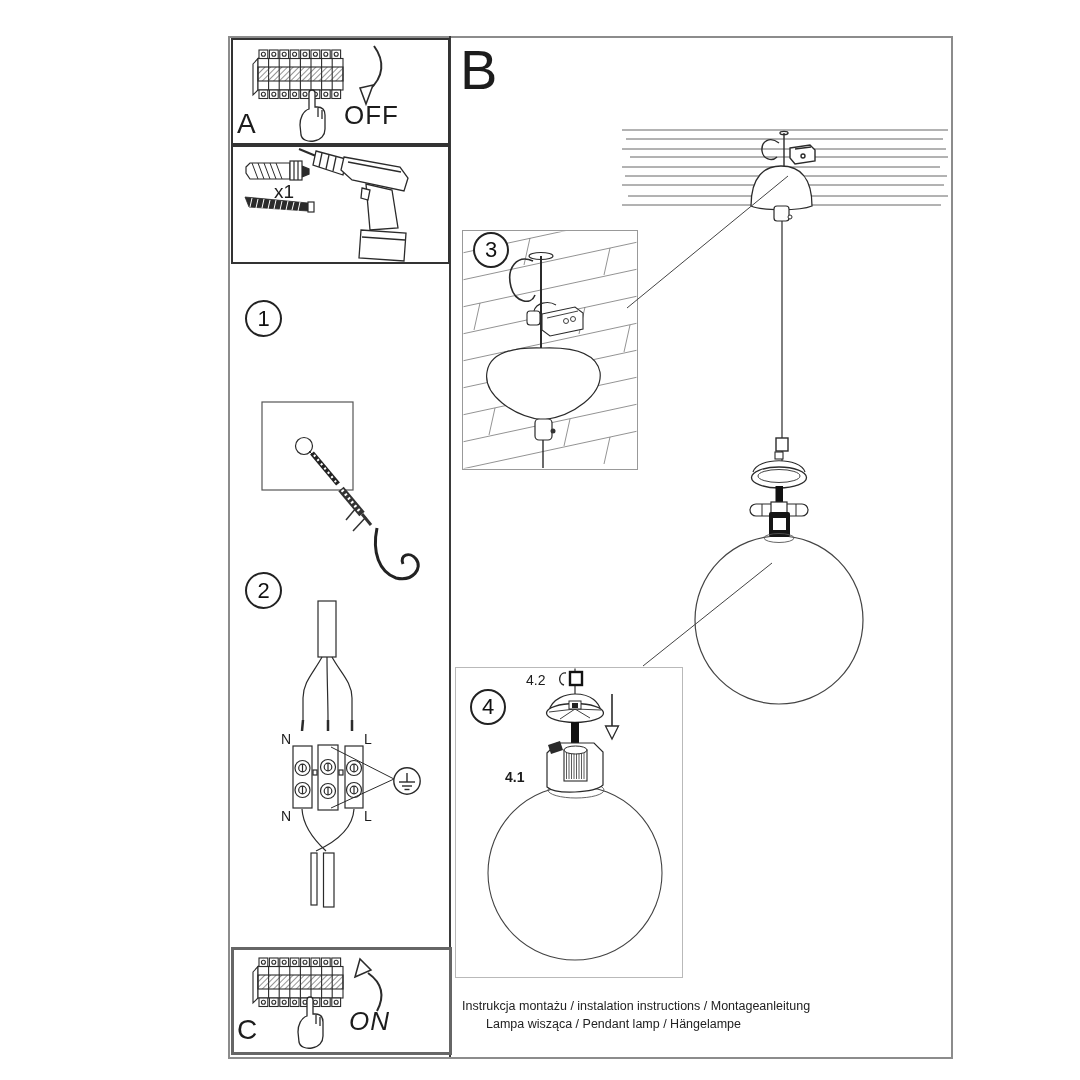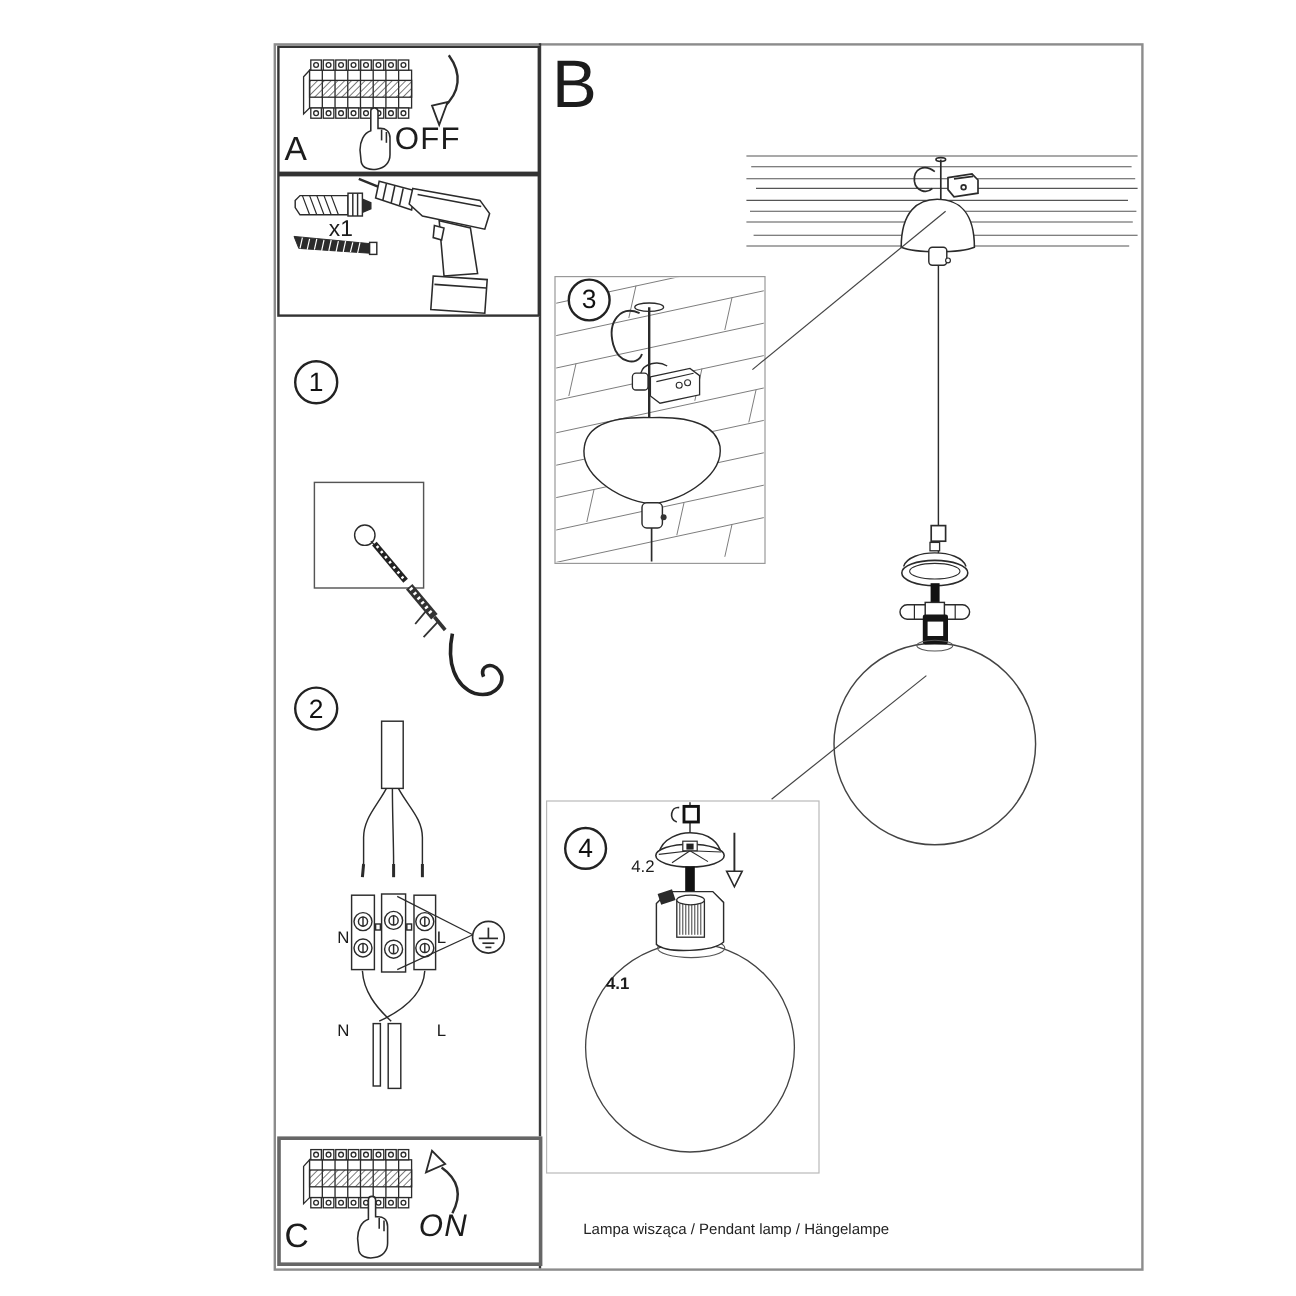--- a/index.html
+++ b/index.html
@@ -12,21 +12,21 @@
   .panel-a{left:231px;top:38px;width:219px;height:107px;border:2px solid #333;}
   .panel-tools{left:231px;top:145px;width:219px;height:119px;border:2px solid #333;}
   .panel-c{left:231px;top:947px;width:221px;height:108px;border:3px solid #666;}
   .panel-3{left:462px;top:230px;width:176px;height:240px;border:1.5px solid #999;}
   .panel-4{left:455px;top:667px;width:228px;height:311px;border:1.5px solid #b9b9b9;}
   svg.art{left:0;top:0;width:1080px;height:1080px;pointer-events:none;}
   .txt{position:absolute;white-space:nowrap;color:#1c1c1c;}
   .big-letter{font-size:56px;line-height:1;}
   .panel-letter{font-size:28px;line-height:1;}
   .switch-word{font-size:26px;line-height:1;letter-spacing:1px;}
-  .small-lbl{font-size:14px;line-height:1;margin-top:42px;}
+  .small-lbl{font-size:14px;line-height:1;}
   .tiny-lbl{font-size:19px;line-height:1;}
   .footer-line{font-size:12.5px;line-height:18px;color:#222;}
   .step-circle{position:absolute;border:2px solid #222;border-radius:50%;
     display:flex;align-items:center;justify-content:center;
     font-size:22px;color:#111;background:#fff;}
 </style>
 </head>
 <body>
 
 <div class="page">
@@ -323,28 +323,29 @@
       <span>2</span>
     </div>
   <div class="step-circle" style="left:473px;top:232px;width:32px;height:32px;">
       <span>3</span>
     </div>
   <div class="step-circle" style="left:470px;top:689px;width:32px;height:32px;">
       <span>4</span>
     </div>
 
   <div class="txt panel-letter" style="left:237px;top:110px;">A</div>
-  <div class="txt switch-word" style="left:329px;top:102px;">OFF</div>
+  <div class="txt switch-word" style="left:344px;top:102px;">OFF</div>
   <div class="txt tiny-lbl" style="left:274px;top:182px;">x1</div>
   <div class="txt big-letter" style="left:460px;top:42px;">B</div>
   <div class="txt panel-letter" style="left:237px;top:1016px;">C</div>
   <div class="txt switch-word" style="left:349px;top:1008px;font-style:italic;">ON</div>
 
   <div class="txt small-lbl" style="left:281px;top:732px;">N</div>
   <div class="txt small-lbl" style="left:364px;top:732px;">L</div>
   <div class="txt small-lbl" style="left:281px;top:809px;">N</div>
   <div class="txt small-lbl" style="left:364px;top:809px;">L</div>
 
   <div class="txt small-lbl" style="left:526px;top:673px;">4.2</div>
   <div class="txt small-lbl" style="left:505px;top:770px;font-weight:bold;">4.1</div>
 
+  <div class="txt footer-line" style="left:462px;top:997px;">Instrukcja montażu / instalation instructions / Montageanleitung</div>
   <div class="txt footer-line" style="left:486px;top:1015px;">Lampa wisząca / Pendant lamp / Hängelampe</div>
 </div>
 
 </body></html>

